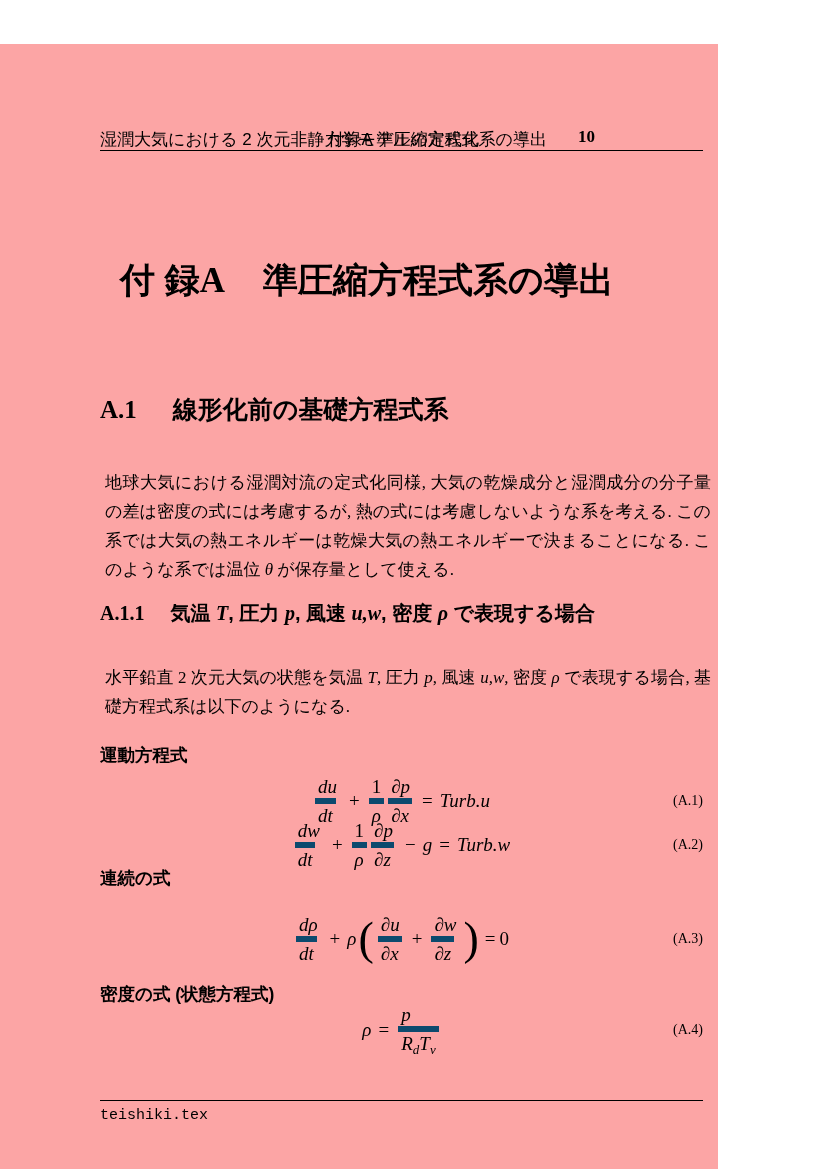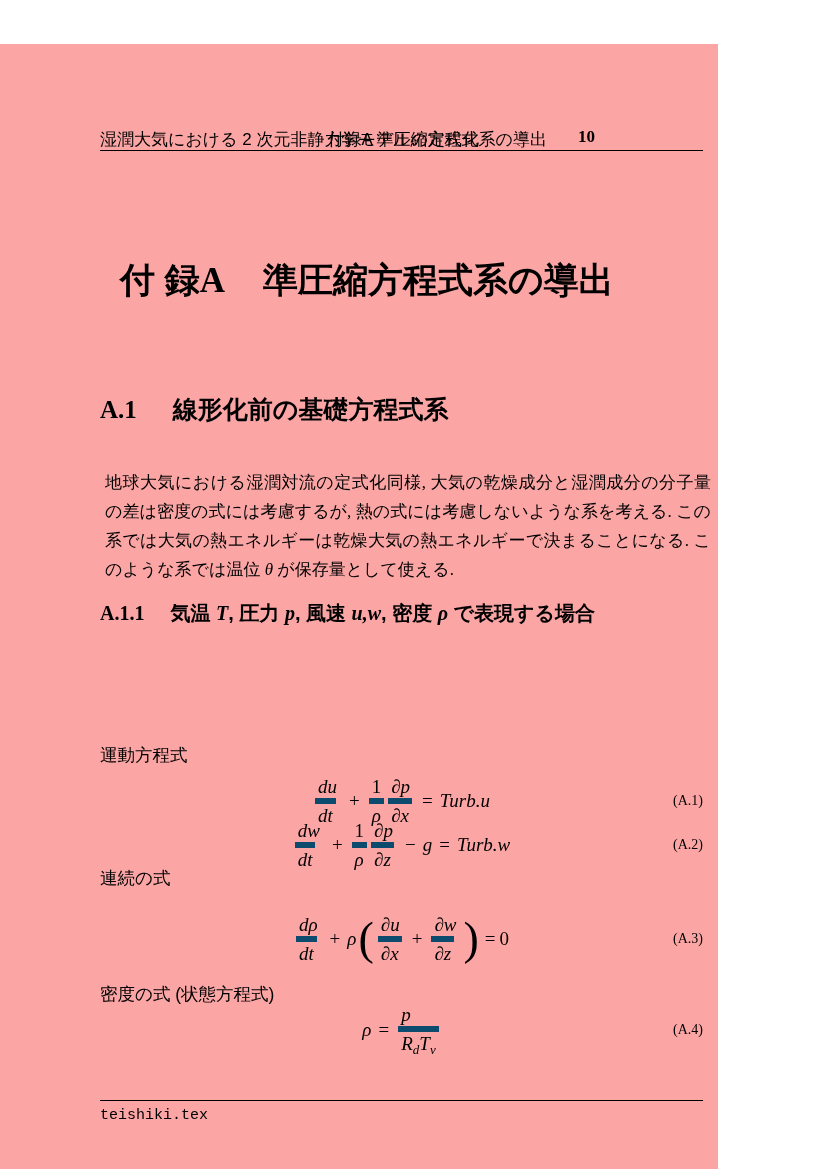--- a/index.html
+++ b/index.html
@@ -34,21 +34,21 @@
   .section .num { margin-right:36px; }
   .subsection { left:100px; top:556px; font-size:20px; font-weight:bold; white-space:nowrap; }
   .subsection .num { margin-right:26px; }
 
   
   .para { left:105px; width:606px; font-size:17px; line-height:29px; text-align:justify; }
   .para1 { top:424px; }
   .para2 { top:619px; }
 
   
-  .eqlabel { left:100px; font-size:17.5px; font-weight:normal; white-space:nowrap; }
+  .eqlabel { left:100px; font-size:17.5px; font-weight:bold; white-space:nowrap; }
 
   
   .eqrow { left:100px; width:603px; display:flex; justify-content:center; align-items:center; font-size:19px; }
   .eqtag { position:absolute; right:0; font-size:14px; }
   .frac { display:inline-flex; flex-direction:column; align-items:flex-start; vertical-align:middle; margin:0 2px; }
   .frac .num { display:block; padding:0 3px 1px 3px; line-height:21px; }
   .frac .den { display:block; border-top:6px solid #0c4a6e; padding:1px 3px 0 3px; line-height:21px; }
   .op { margin:0 7px; }
   .opt { margin:0 4px; }
   .bigp { font-size:46px; line-height:40px; font-weight:300; font-family:"Liberation Serif", serif; margin:0 2px; }
@@ -76,20 +76,21 @@
   <div class="abs section">
     <span class="num serifb">A.1</span><span class="jp-g">線形化前の基礎方程式系</span>
   </div>
 
   <p class="abs para para1"><span class="rm">地球大気における湿潤対流の定式化同様, 大気の乾燥成分と湿潤成分の分子量の差は密度の式には考慮するが, 熱の式には考慮しないような系を考える. この系では大気の熱エネルギーは乾燥大気の熱エネルギーで決まることになる. このような系では温位 </span><span class="mi">θ</span><span class="rm"> が保存量として使える.</span></p>
 
   <div class="abs subsection">
     <span class="num serifb">A.1.1</span><span class="jp-g"><span class="rm">気温 </span><span class="mi">T</span><span class="rm">, 圧力 </span><span class="mi">p</span><span class="rm">, 風速 </span><span class="mi">u,w</span><span class="rm">, 密度 </span><span class="mi">ρ</span><span class="rm"> で表現する場合</span></span>
   </div>
 
+  <p class="abs para para2"><span class="rm">水平鉛直 2 次元大気の状態を気温 </span><span class="mi">T</span><span class="rm">, 圧力 </span><span class="mi">p</span><span class="rm">, 風速 </span><span class="mi">u,w</span><span class="rm">, 密度 </span><span class="mi">ρ</span><span class="rm"> で表現する場合, 基礎方程式系は以下のようになる.</span></p>
 
   <div class="abs eqlabel jp-g" style="top:699px">運動方程式</div>
 
   <div class="abs eqrow" style="top:731px; height:52px">
     <span class="frac">
         <span class="num mi">du</span>
         <span class="den mi">dt</span>
       </span>
     <span class="op rm">+</span>
     <span class="frac">

